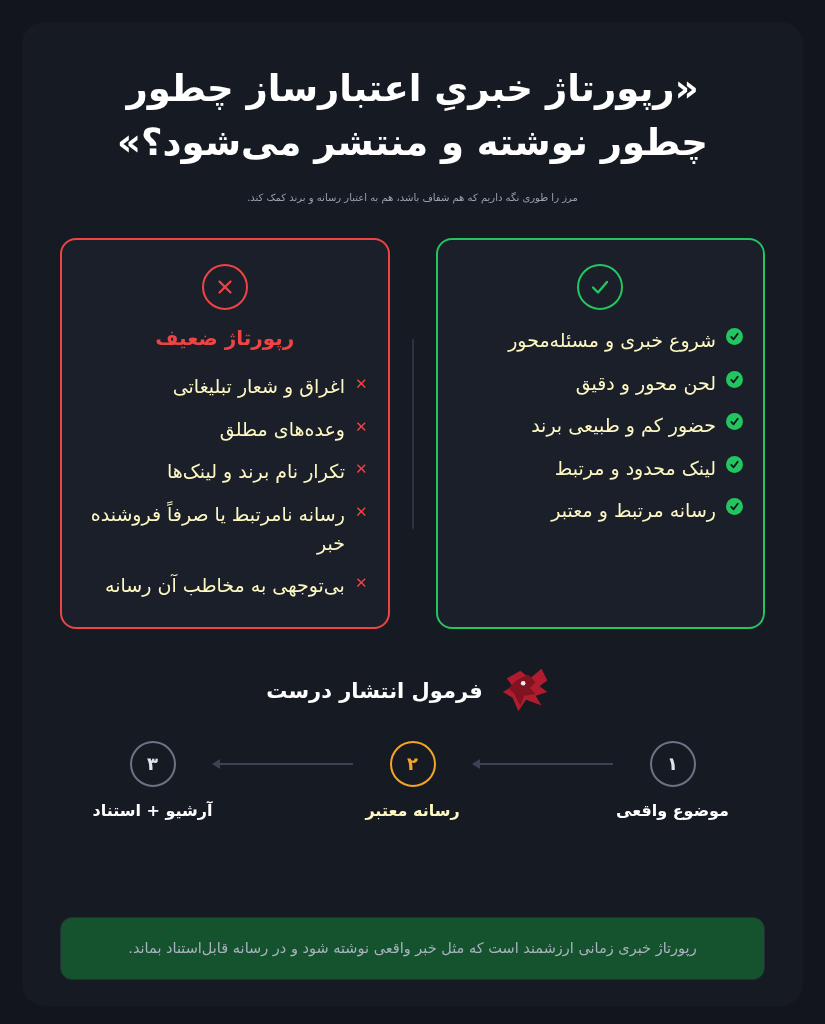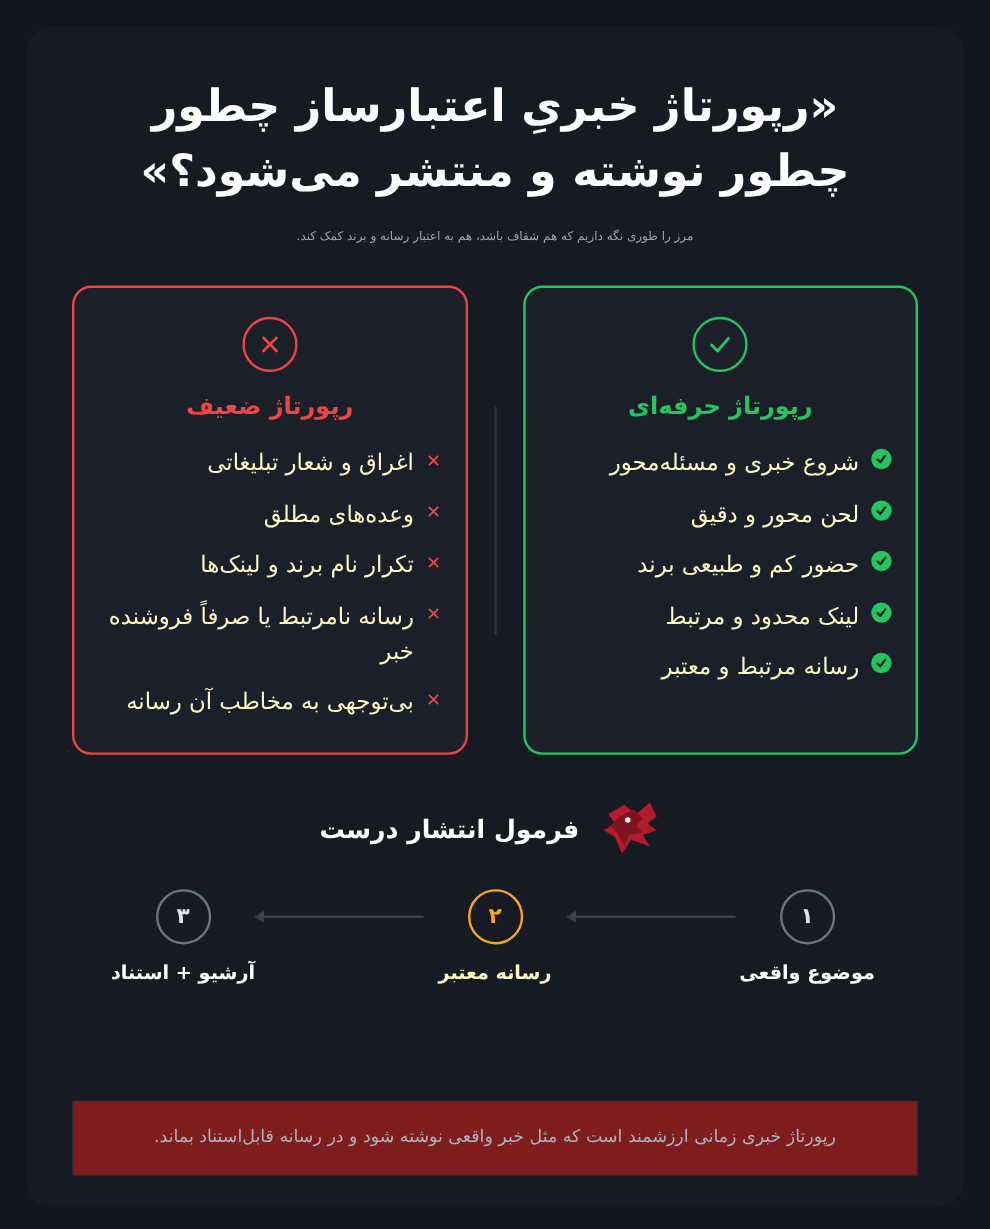--- a/index.html
+++ b/index.html
@@ -187,23 +187,23 @@
     left: -1px; top: -4px;
     border-top: 5px solid transparent;
     border-bottom: 5px solid transparent;
     border-right: 8px solid #3a4254;
   }
 
   
   .note {
     margin-top: auto;
     width: 100%;
-    background: #7f1d1d;
+    background: #14532d;
     border: 1px solid #262c38;
-    border-radius: 1px;
+    border-radius: 12px;
     padding: 18px 22px;
     color: #aab2c0;
     font-size: 14.5px;
     line-height: 1.7;
     text-align: center;
   }
 </style>
 </head>
 <body>
 
@@ -248,21 +248,20 @@
       </div>
 
       <div class="divider"></div>
 
       <div class="col good">
         <div class="badge good">
           <svg width="24" height="24" viewBox="0 0 24 24" fill="none" stroke="#22c55e" stroke-width="2.4" stroke-linecap="round" stroke-linejoin="round">
             <polyline points="5,12.5 10,17.5 19,7"></polyline>
           </svg>
         </div>
-        <div class="col-title good">رپورتاژ حرفه‌ای</div>
         <div class="items">
           <div class="item">
             <span class="tick">
               <svg width="11" height="11" viewBox="0 0 24 24" fill="none" stroke="#0f1620" stroke-width="4" stroke-linecap="round" stroke-linejoin="round">
                   <polyline points="5,13 10,18 19,6"></polyline>
                 </svg>
             </span>
             <span class="item-text">شروع خبری و مسئله‌محور</span>
           </div>
           <div class="item">

